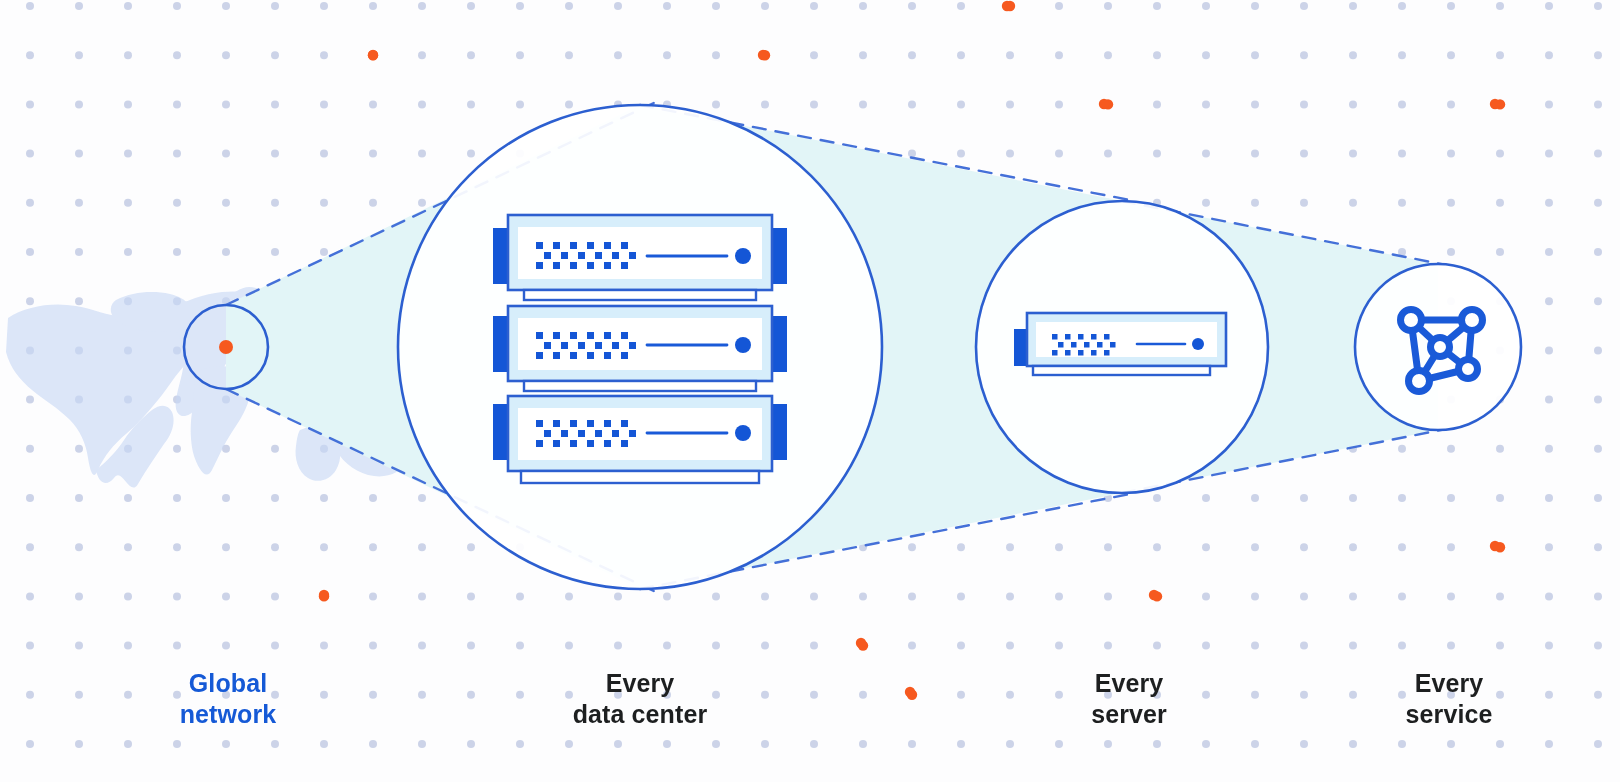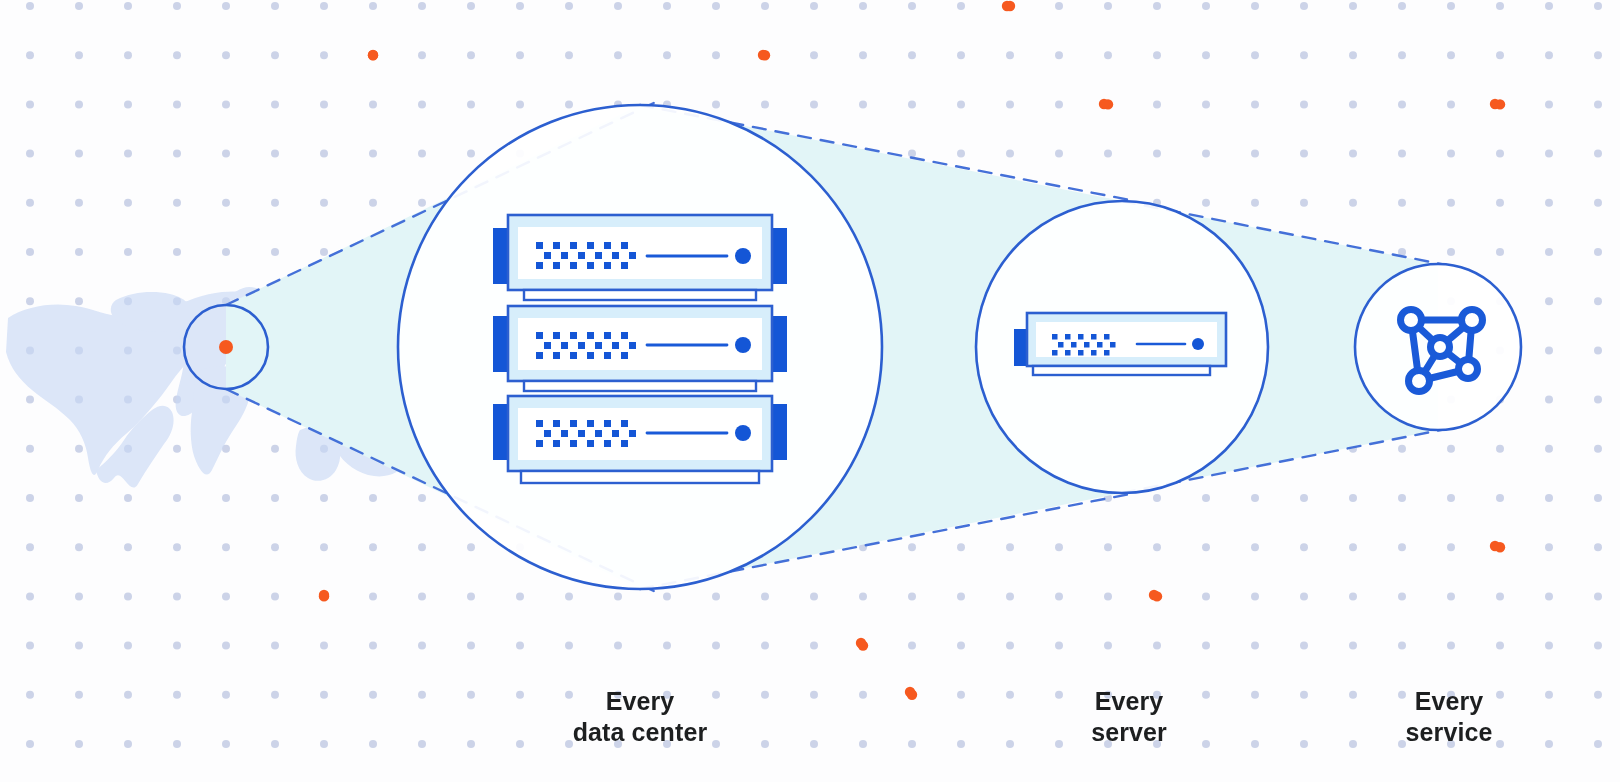--- a/index.html
+++ b/index.html
@@ -2,21 +2,21 @@
 <html><head>
 <meta charset="utf-8">
 <style>
   html,body{margin:0;padding:0;background:#ffffff;}
   body{width:1620px;height:782px;overflow:hidden;
        font-family:"Liberation Sans","DejaVu Sans",sans-serif;}
   #stage{position:relative;width:1620px;height:782px;background:#fdfdfe;}
   #stage svg.layer{position:absolute;left:0;top:0;width:1620px;height:782px;}
   .lbl{position:absolute;text-align:center;font-size:25px;line-height:1.22;
        font-weight:700;letter-spacing:.1px;white-space:pre;}
-  .lbl.dark{color:#1d1f20;margin-top:18px;}
+  .lbl.dark{color:#1d1f20;}
   .lbl.blue{color:#1559d6;}
 </style>
 </head>
 <body>
 
 <div id="stage">
 
   <svg class="layer" id="bg-layer" viewBox="0 0 1620 782" preserveAspectRatio="none">
       <circle cx="30.0" cy="6.0" r="4" fill="#c3cbe4" opacity="0.85"></circle>
       <circle cx="79.0" cy="6.0" r="4" fill="#c3cbe4" opacity="0.85"></circle>
@@ -751,20 +751,22 @@
       <line x1="1419" y1="381" x2="1440" y2="347"></line>
       <line x1="1468" y1="369" x2="1440" y2="347"></line>
       <circle cx="1411" cy="320" r="10.5" fill="#ffffff" stroke-width="7"></circle>
       <circle cx="1472" cy="320" r="10.5" fill="#ffffff" stroke-width="7"></circle>
       <circle cx="1419" cy="381" r="10.5" fill="#ffffff" stroke-width="7"></circle>
       <circle cx="1468" cy="369" r="9.5" fill="#ffffff" stroke-width="7"></circle>
       <circle cx="1440" cy="347" r="9.5" fill="#ffffff" stroke-width="7"></circle>
     </g>
   </svg>
 
+  <div class="lbl blue" id="label-global-network" style="left:128px;top:668px;width:200px;">Global
+network</div>
   <div class="lbl dark" id="label-data-center" style="left:490px;top:668px;width:300px;">Every
 data center</div>
   <div class="lbl dark" id="label-server" style="left:1009px;top:668px;width:240px;">Every
 server</div>
   <div class="lbl dark" id="label-service" style="left:1329px;top:668px;width:240px;">Every
 service</div>
 
 </div>
 
 </body></html>

